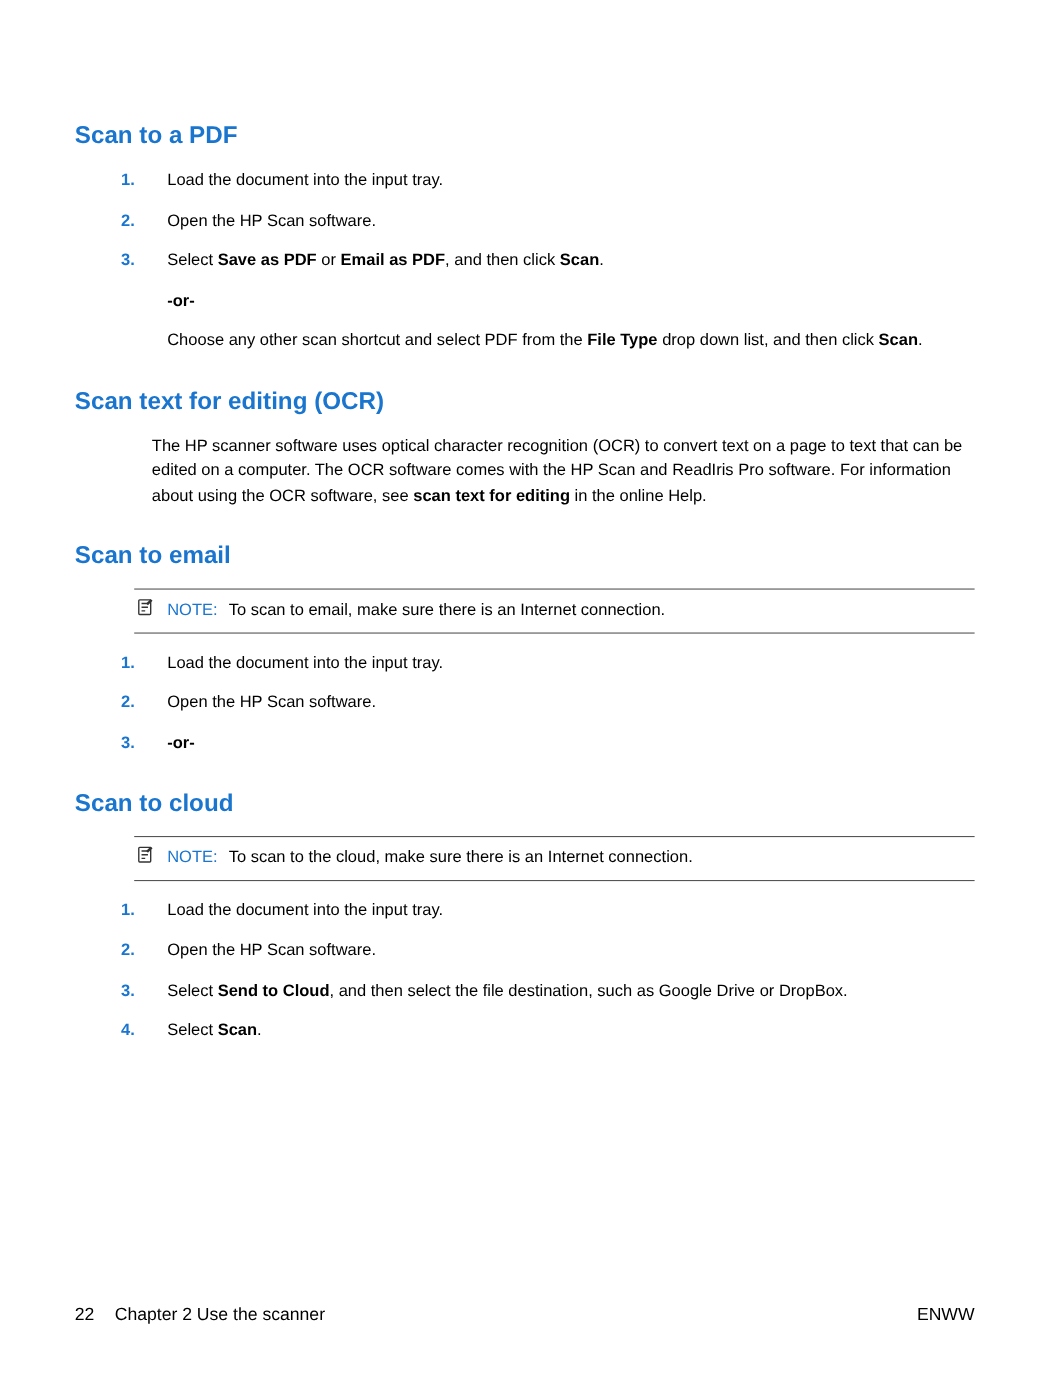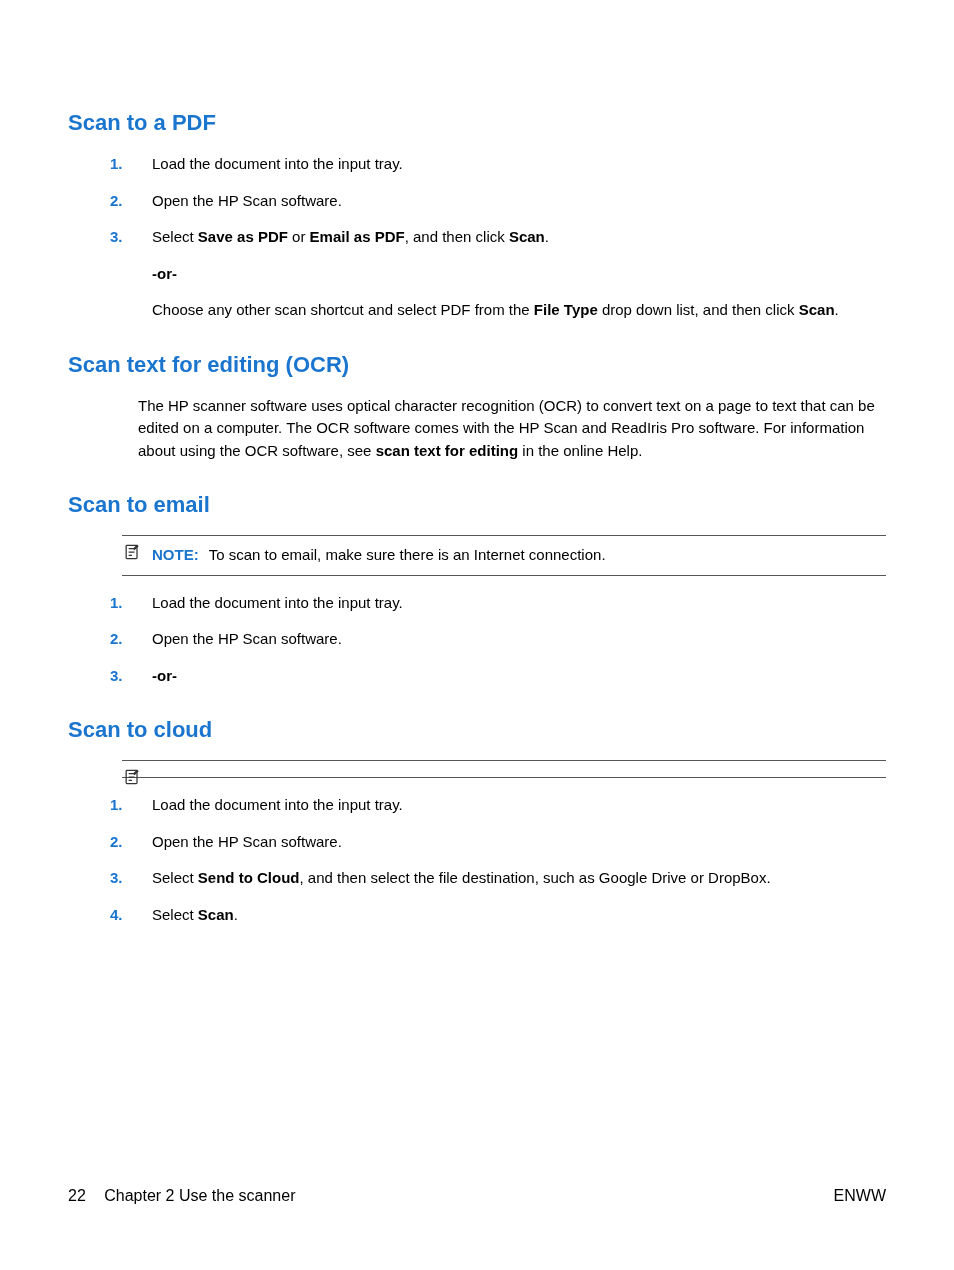--- a/index.html
+++ b/index.html
@@ -57,21 +57,21 @@
       left: 0;
       top: 6px;
       width: 20px;
       height: 20px;
     }
     .note-content {
       padding-left: 30px;
     }
     .note-label {
       color: #1a75cf;
-      font-weight: bold;
+      font-weight: normal;
       margin-right: 10px;
     }
     .footer {
       position: absolute;
       bottom: 62px;
       left: 68px;
       right: 68px;
       display: flex;
       justify-content: space-between;
       font-size: 16px;
@@ -128,20 +128,23 @@
   </li>
 </ol>
 
 <div class="h2">Scan to cloud</div>
 <div class="note-wrap">
   <svg class="note-icon" viewBox="0 0 24 24" fill="none" stroke="#333" stroke-width="1.5">
     <rect x="5" y="4" width="13" height="16" rx="1"></rect>
     <path d="M8 8h7M8 12h7M8 16h4"></path>
     <path d="M18 3l2 2-5 5-2-2 5-5z" fill="#333" stroke="none"></path>
   </svg>
+  <div class="note-content">
+    <span class="note-label">NOTE:</span><span>To scan to the cloud, make sure there is an Internet connection.</span>
+  </div>
 </div>
 <ol class="ol">
   <li>
     <span class="num">1.</span>
     <span>Load the document into the input tray.</span>
   </li>
   <li>
     <span class="num">2.</span>
     <span>Open the HP Scan software.</span>
   </li>

